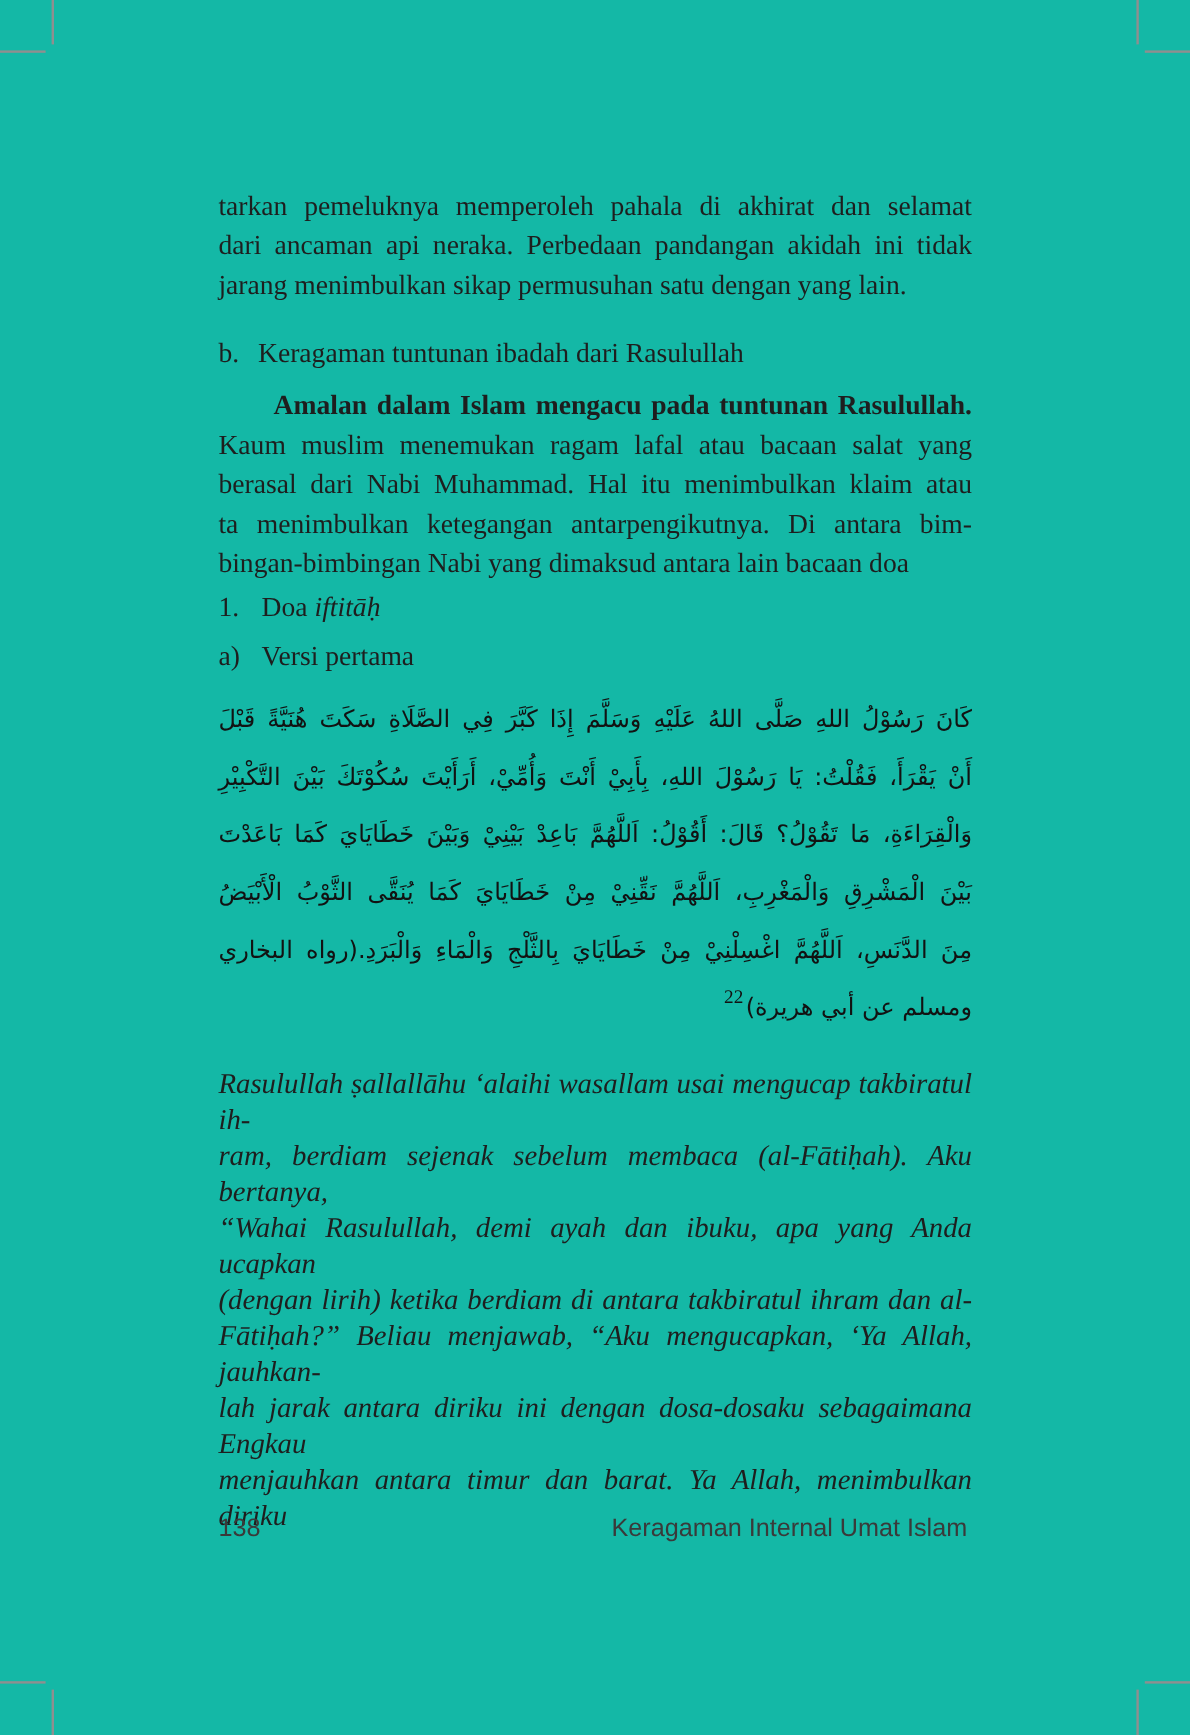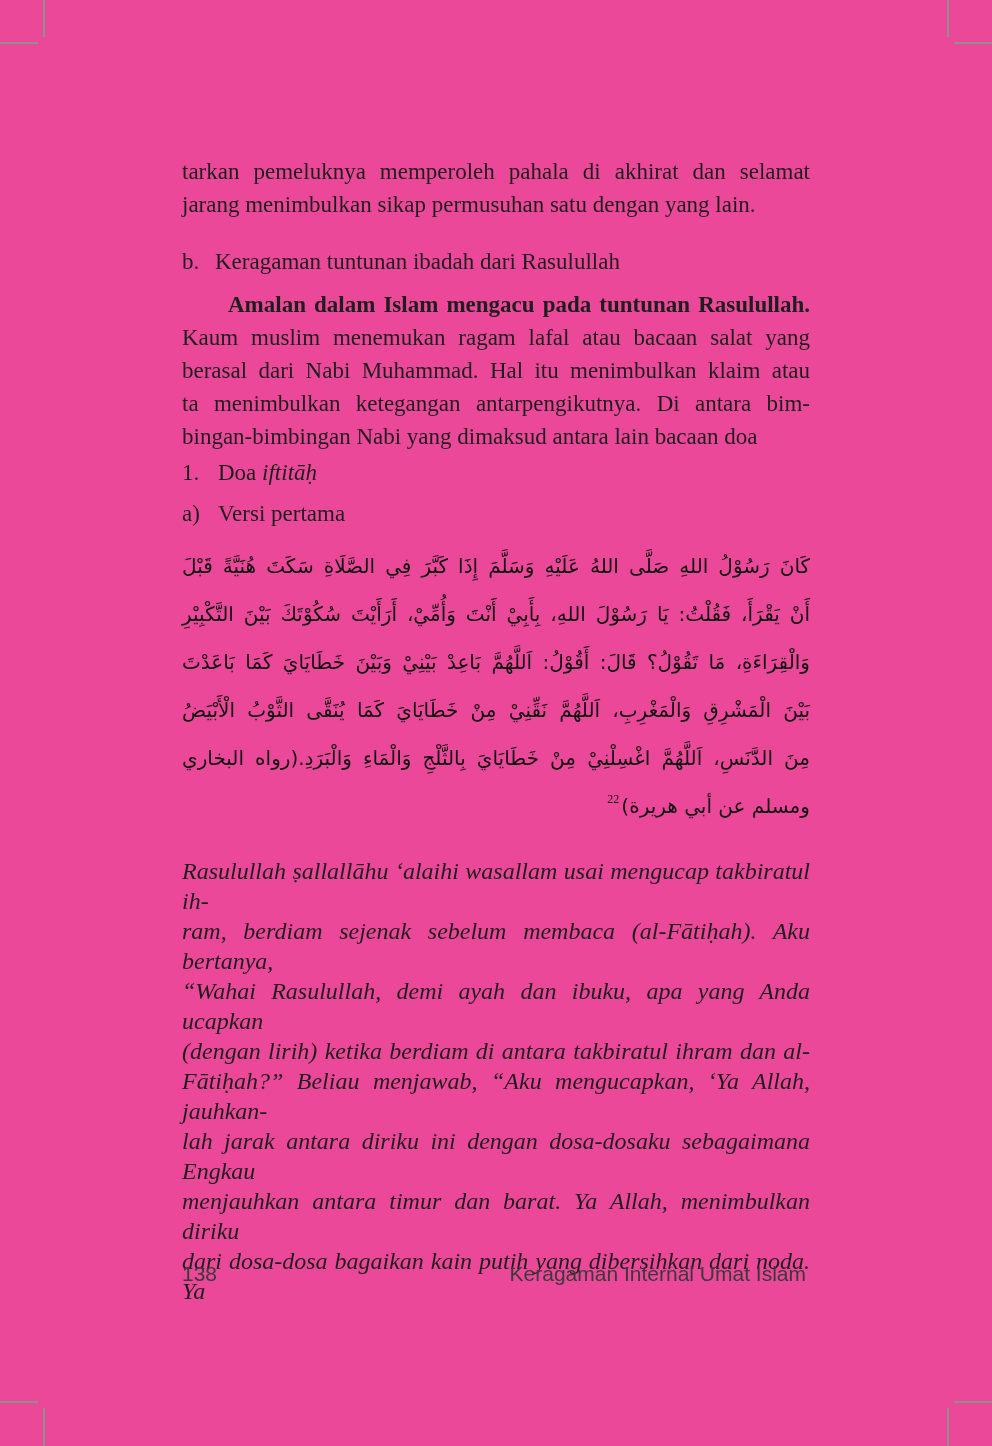--- a/index.html
+++ b/index.html
@@ -11,21 +11,21 @@
     width: 992px;
     height: 1446px;
     position: relative;
     font-family: "Liberation Serif", "DejaVu Serif", serif;
     color: #1e1e1e;
     overflow: hidden;
   }
   .page {
     position: absolute;
     inset: 0;
-    background: #ec4899;
+    background: #14b8a6;
   }
   
   .crop {
     position: absolute;
     background: #8f8f8f;
   }
   .crop.tl-v { left: 43px;  top: 0;      width: 2px;  height: 37px; }
   .crop.tl-h { left: 0;     top: 42px;   width: 38px; height: 2px;  }
   .crop.tr-v { left: 947px; top: 0;      width: 2px;  height: 37px; }
   .crop.tr-h { left: 954px; top: 42px;   width: 38px; height: 2px;  }
@@ -85,21 +85,21 @@
   .arabic .line {
     line-height: 48px;
     text-align: justify;
     text-align-last: justify;
   }
   .arabic .closing {
     line-height: 48px;
     text-align: right;
   }
   .arabic sup {
-    font-size: 12px;
+    font-size: 16px;
     line-height: 0;
     vertical-align: 10px;
     margin-right: 2px;
     font-family: "Liberation Serif", serif;
   }
 
   .translation { margin-top: 26px; }
   .translation .line {
     font-size: 24px;
     line-height: 30px;
@@ -132,20 +132,21 @@
   <div class="crop tr-h"></div>
   <div class="crop bl-h"></div>
   <div class="crop bl-v"></div>
   <div class="crop br-h"></div>
   <div class="crop br-v"></div>
 
   <main class="content">
 
     <div class="body-par rag-last">
         <div class="line">tarkan pemeluknya memperoleh pahala di akhirat dan selamat</div>
+        <div class="line">dari ancaman api neraka. Perbedaan pandangan akidah ini tidak</div>
         <div class="line">jarang menimbulkan sikap permusuhan satu dengan yang lain.</div>
       </div>
 
     <div class="heading">
       <span class="marker">b.</span>
       <span>Keragaman tuntunan ibadah dari Rasulullah</span>
     </div>
 
     <div class="body-par par-amalan indent-first rag-last">
         <div class="line">Amalan dalam Islam mengacu pada tuntunan Rasulullah.</div>
@@ -179,21 +180,20 @@
     </div>
 
     <div class="translation">
         <div class="line">Rasulullah ṣallallāhu ‘alaihi wasallam usai mengucap takbiratul ih-</div>
         <div class="line">ram, berdiam sejenak sebelum membaca (al-Fātiḥah). Aku bertanya,</div>
         <div class="line">“Wahai Rasulullah, demi ayah dan ibuku, apa yang Anda ucapkan</div>
         <div class="line">(dengan lirih) ketika berdiam di antara takbiratul ihram dan al-</div>
         <div class="line">Fātiḥah?” Beliau menjawab, “Aku mengucapkan, ‘Ya Allah, jauhkan-</div>
         <div class="line">lah jarak antara diriku ini dengan dosa-dosaku sebagaimana Engkau</div>
         <div class="line">menjauhkan antara timur dan barat. Ya Allah, menimbulkan diriku</div>
-        <div class="line">dari dosa-dosa bagaikan kain putih yang dibersihkan dari noda. Ya</div>
       </div>
 
   </main>
 
   <footer class="footer">
     <span>138</span>
     <span>Keragaman Internal Umat Islam</span>
   </footer>
 
 </div>

